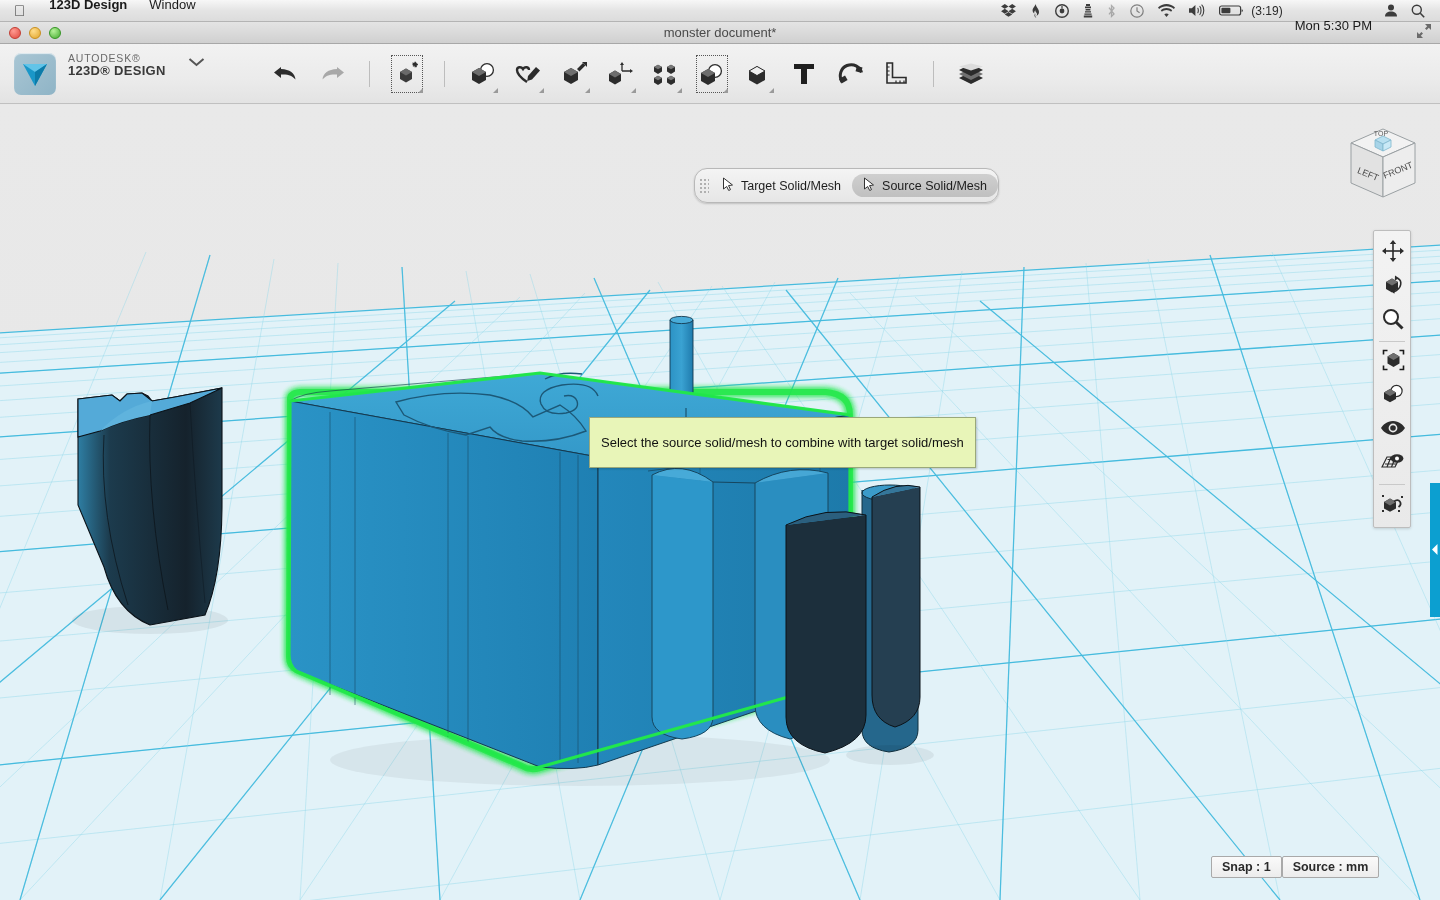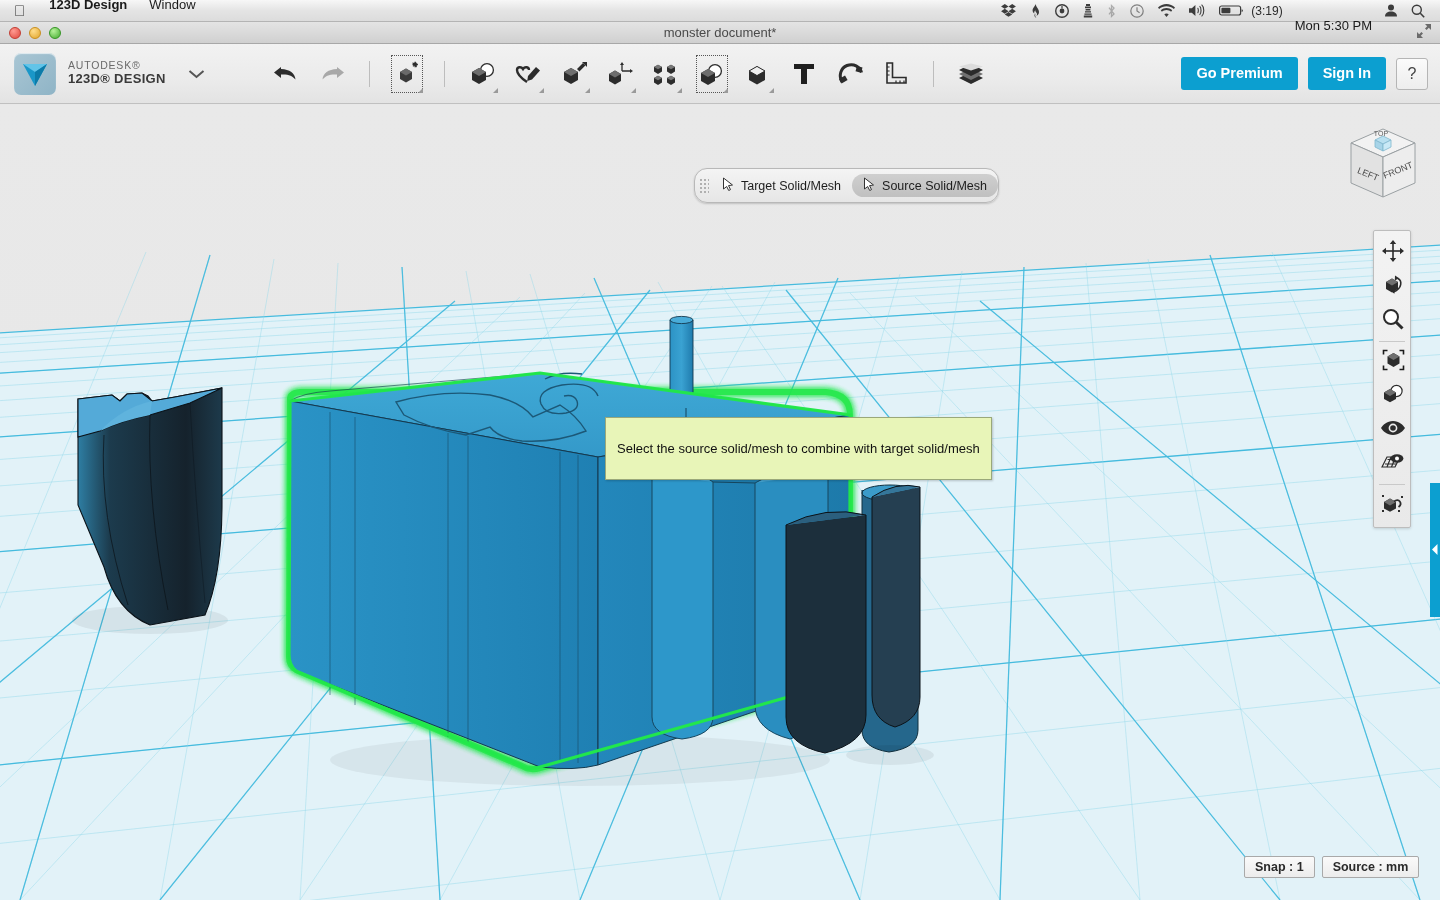--- a/index.html
+++ b/index.html
@@ -45,21 +45,21 @@
   }
   #fullscreen-btn { margin-left:auto; padding-right:8px; z-index:5; }
 
   
   #apptoolbar {
     position: absolute; top: 44px; left: 0; width: 1440px; height: 60px;
     background: linear-gradient(to bottom, #f2f2f2 0%, #ebebeb 60%, #e3e3e3 100%);
     border-bottom: 1px solid #c0c0c0;
     display: flex; align-items: center; z-index: 80;
   }
-  .brand { display: flex; align-items: center; padding-left: 14px; }
+  .brand { display: flex; padding-left: 14px; }
   .brand-logo {
     width: 42px; height: 42px; border-radius: 7px;
     background: linear-gradient(135deg, #a9c6d4 0%, #8fb4c6 100%);
     display:flex; align-items:center; justify-content:center;
     box-shadow: inset 0 1px 1px rgba(255,255,255,.7);
   }
   .brand-txt { padding-left: 12px; line-height: 1.12; }
   .brand-t1 { font-size: 10.5px; letter-spacing: .8px; color: #6a6a6a; }
   .brand-t2 { font-size: 13px; letter-spacing: .3px; color: #3a3a3a; font-weight: bold; }
   .brand-chev { padding-left: 22px; color: #555; font-size: 15px; }
@@ -112,23 +112,23 @@
     background-image: radial-gradient(circle, #b0b0b0 1px, transparent 1px);
     background-size: 4px 4px; }
   .chip {
     display:flex; align-items:center; gap:6px; height:23px;
     padding: 0 11px; font-size:12.5px; color:#1d1d1d; border-radius:12px;
   }
   .chip.active { background: linear-gradient(to bottom,#cfcfcf,#c0c0c0); justify-content: flex-end; }
 
   
   #tooltip {
-    position:absolute; top:312px; left:605px;
+    position:absolute; top:312px; left:589px;
     background:#e8f5b8; border:1px solid #9aa87a;
-    padding: 23px 11px; font-size:13px; color:#111;
+    padding: 17px 11px; font-size:13px; color:#111;
     box-shadow: 1px 1px 2px rgba(0,0,0,.2);
   }
 
   
   #viewcube { position:absolute; top:16px; left:1339px; width:84px; height:84px; }
 
   
   #navbar {
     position:absolute; top:125px; left:1373px; width:38px;
     background: linear-gradient(to bottom,#f3f3f3,#e9e9e9);
@@ -138,21 +138,21 @@
   .nav-btn { width:38px; height:34px; display:flex; align-items:center; justify-content:center; }
   .nav-sep { height:1px; background:#c9c9c9; margin: 3px 5px; }
 
   
   #paneltab {
     position:absolute; top:378px; left:1430px; width:10px; height:134px;
     background:#0c9fd0; display:flex; align-items:center; justify-content:center;
   }
 
   
-  #statusbar { position:absolute; top:751px; left:1244px; display:flex; gap:7px; }
+  #statusbar { position:absolute; top:751px; left:1211px; display:flex; }
   .st-chip {
     border:1px solid #a9a9a9; background: linear-gradient(to bottom,#fafafa,#ececec);
     padding: 3px 10px; font-size:12.5px; color:#2a2a2a; font-weight:bold;
     border-radius:2px;
   }
 </style>
 </head>
 <body>
 
 <div id="menubar">
@@ -412,25 +412,20 @@
         <svg width="28" height="24" viewBox="0 0 28 24">
           <path fill="#2c2c2c" d="M2 16l12-6 12 6-12 6z"></path>
           <path fill="#707070" d="M2 12l12-6 12 6-12 6z"></path>
           <path fill="#2c2c2c" d="M2 8l12-6 12 6-12 6z"></path>
           <path fill="#dcdcdc" d="M2 4.5l12-3 12 3-12 4z"></path>
         </svg>
       </span>
     </div>
   </div>
 
-  <div class="tbar-right">
-    <button class="btn-cy">Go Premium</button>
-    <button class="btn-cy">Sign In</button>
-    <div class="btn-help">?</div>
-  </div>
 </div>
 
 <div id="viewport">
 
   <svg id="grid-svg" width="1440" height="795">
     <defs>
       <linearGradient id="skyg" x1="0" y1="0" x2="0" y2="1">
         <stop offset="0" stop-color="#e9e9e9"></stop>
           <stop offset="1" stop-color="#e6e6e6"></stop>
       </linearGradient>

